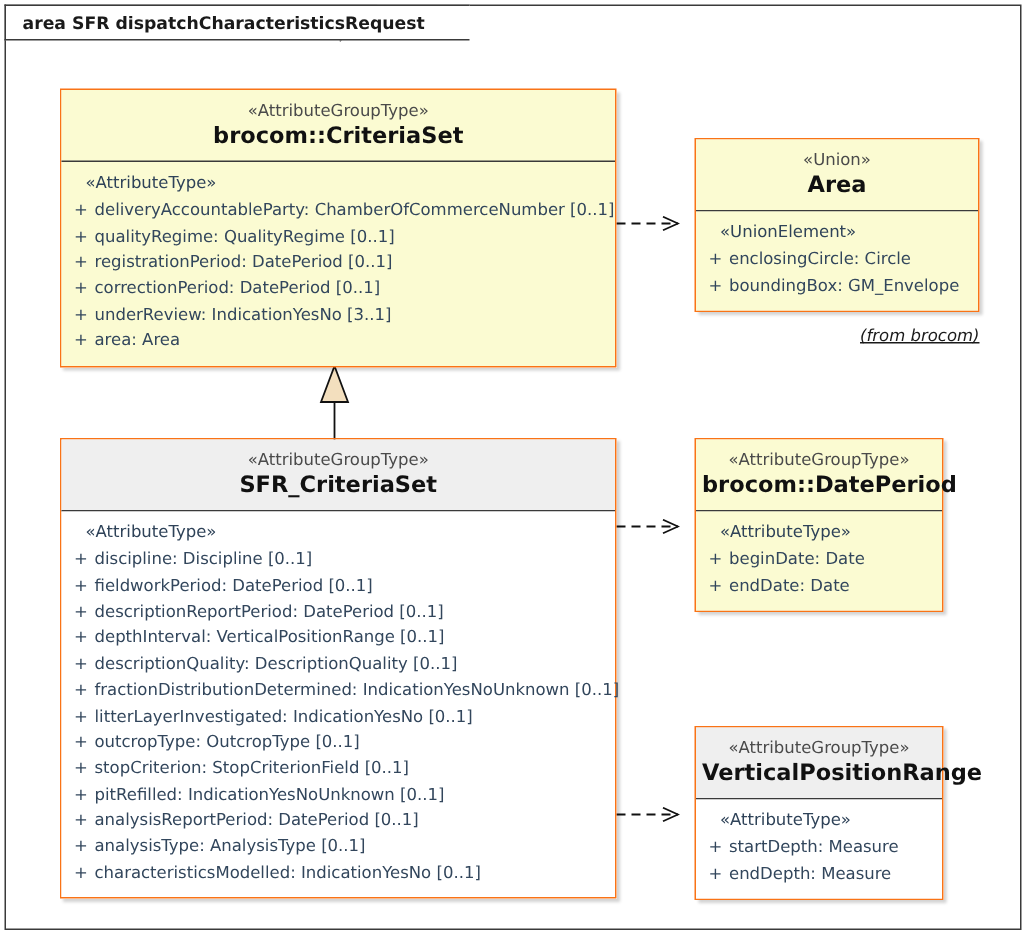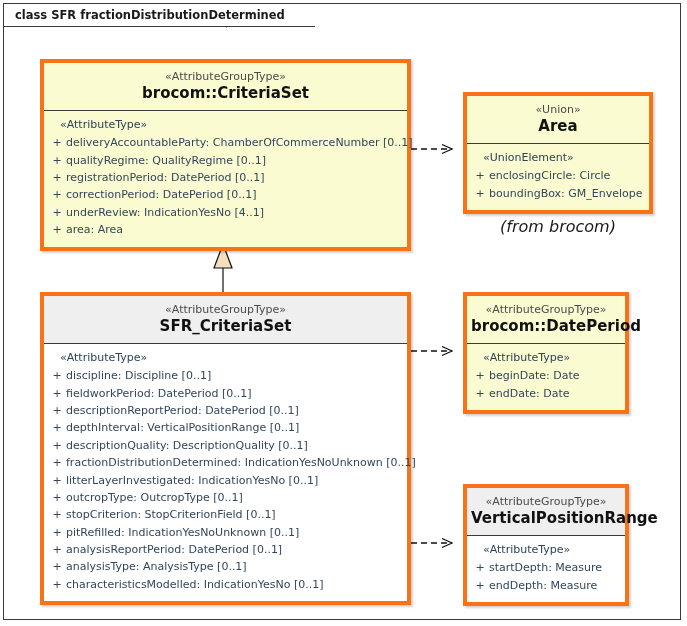--- a/index.html
+++ b/index.html
@@ -57,21 +57,21 @@
     height: 25px;
     overflow: hidden;
     pointer-events: none;
   }
   .frame-tab-notch svg { display: block; }
 
   
   .umlbox {
     position: absolute;
     box-sizing: border-box;
-    border: 4px solid #f97316;
+    border: 1px solid #f97316;
     box-shadow: 2px 2px 2px rgba(0,0,0,0.18);
   }
   .umlbox .hdr {
     box-sizing: border-box;
     text-align: center;
     padding: 7px 4px 7px 4px;
     border-bottom: 1px solid #3a3a3a;
     line-height: 1.28;
   }
   .umlbox .stereo {
@@ -113,45 +113,46 @@
 
   
   .fill-yellow .hdr { background: #fbfbd2; }
   .fill-yellow .body { background: #fbfbd2; }
   
   .fill-gray .hdr { background: #efefef; }
   .fill-gray .body { background: #ffffff; }
 
   .from-note {
     position: absolute;
-    font-size: 16px;
+    font-size: 11px;
     font-style: italic;
     color: #1a1a1a;
     white-space: nowrap;
-    text-align: center;
+    text-align: right;
+    text-decoration: underline;
   }
 
   
   #connectors {
     position: absolute;
     left: 0; top: 0;
     width: 687px;
     height: 626px;
     pointer-events: none;
   }
 </style>
 </head>
 <body>
 
 <div id="canvas">
 
   <div class="frame"></div>
 
   <div class="frame-tab">
-    <span>class SFR fractionDistributionDetermined</span>
+    <span>area SFR dispatchCharacteristicsRequest</span>
   </div>
   <div class="frame-tab-notch" style="left:226px; top:3px; width:26px; height:25px;">
     <svg width="26" height="25" viewBox="0 0 26 25">
       <path d="M 0.5 0.5 L 25.5 0.5 L 0.5 24.5 Z" fill="#ffffff" stroke="none"></path>
       <path d="M 0.5 0.5 L 25.5 0.5 M 25.5 0.5 L 0.5 24.5" fill="none" stroke="#3a3a3a" stroke-width="1"></path>
     </svg>
   </div>
 
   <svg id="connectors">
     <defs>
@@ -196,21 +197,21 @@
       <div class="attr">
         <span class="vis">+</span>
         <span class="sig">registrationPeriod: DatePeriod [0..1]</span>
       </div>
       <div class="attr">
         <span class="vis">+</span>
         <span class="sig">correctionPeriod: DatePeriod [0..1]</span>
       </div>
       <div class="attr">
         <span class="vis">+</span>
-        <span class="sig">underReview: IndicationYesNo [4..1]</span>
+        <span class="sig">underReview: IndicationYesNo [3..1]</span>
       </div>
       <div class="attr">
         <span class="vis">+</span>
         <span class="sig">area: Area</span>
       </div>
     </div>
   </div>
 
   <div class="umlbox fill-yellow" style="left:463px; top:92px; width:190px;">
     <div class="hdr">

